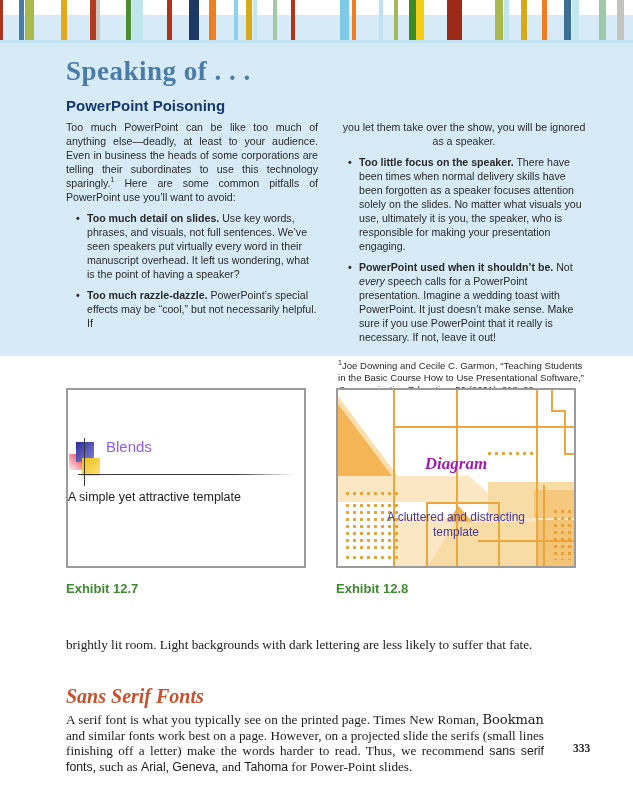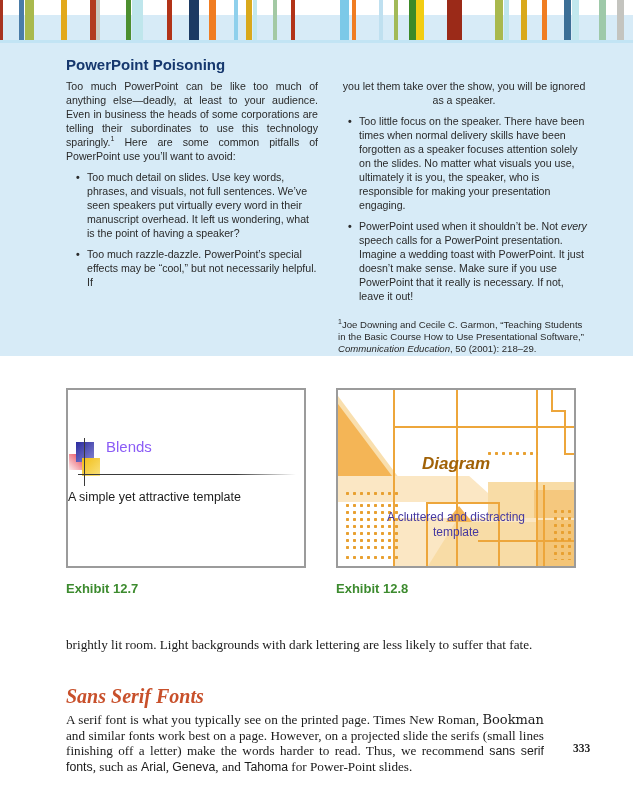--- a/index.html
+++ b/index.html
@@ -24,21 +24,21 @@
     font-family:"Liberation Serif",serif;font-weight:bold;font-size:27px;
     color:#4a7ca8;margin:0 0 10px 0;letter-spacing:0.5px;
   }
   .box-subtitle{font-size:15px;font-weight:bold;color:#16386e;margin:0 0 7px 0;}
   .columns{display:flex;gap:20px;}
   .col{width:252px;font-size:10.6px;line-height:1.32;color:#2a2a2a;}
   .col p{margin:0;text-align:justify;}
   .col ul{list-style:none;margin:7px 0 0 0;padding:0 0 0 10px;}
   .col li{position:relative;padding-left:11px;margin-bottom:7px;}
   .col li::before{content:"\2022";position:absolute;left:0;top:0;font-weight:bold;}
-  .col b{font-weight:normal;}
+  .col b{font-weight:bold;}
   sup{font-size:7px;vertical-align:super;line-height:0;}
   .footnote{font-size:9.6px;line-height:1.3;margin-top:15px !important;text-align:left !important;}
   
   .exhibits{position:absolute;top:388px;left:66px;display:flex;gap:30px;}
   .exhibit{width:240px;}
   .frame{
     width:240px;height:180px;border:2px solid #9b9b9b;background:#ffffff;
     box-sizing:border-box;position:relative;overflow:hidden;
   }
   .exhibit-label{margin-top:13px;color:#3d8b2f;font-weight:bold;font-size:13px;}
@@ -57,21 +57,21 @@
     position:absolute;left:38px;top:48px;font-size:15px;color:#8b5cf6;
   }
   .slide-caption-simple{
     position:absolute;left:0;top:100px;width:100%;
     font-size:12.5px;color:#1c1c1c;
   }
   
   .ex8-canvas{position:absolute;left:0;top:0;width:236px;height:176px;}
   .slide-title-diagram{
     position:absolute;left:0;top:64px;width:100%;text-align:center;
-    font-size:17px;font-style:italic;font-weight:bold;color:#a16207;
+    font-size:17px;font-style:italic;font-weight:bold;color:#a21caf;font-family:Liberation Serif, serif;
   }
   .slide-caption-clutter{
     position:absolute;left:0;top:120px;width:100%;padding:0 42px;box-sizing:border-box;
     text-align:center;font-size:12px;line-height:1.25;color:#4538a0;
   }
   
   .body-para{
     position:absolute;left:66px;width:478px;
     font-family:"Liberation Serif",serif;font-size:13.2px;line-height:1.18;color:#1a1a1a;
   }
@@ -121,20 +121,21 @@
     <div class="stripe" style="left: 521px; width: 6px; background: rgb(217, 169, 28);"></div>
     <div class="stripe" style="left: 542px; width: 5px; background: rgb(240, 125, 34);"></div>
     <div class="stripe" style="left: 564px; width: 7px; background: rgb(60, 111, 150);"></div>
     <div class="stripe" style="left: 572px; width: 7px; background: rgb(194, 232, 238);"></div>
     <div class="stripe" style="left: 599px; width: 7px; background: rgb(158, 201, 169);"></div>
     <div class="stripe" style="left: 617px; width: 7px; background: rgb(196, 196, 191);"></div>
   </div>
 <div class="band-divider"></div>
 
 <div class="info-box">
+  <h1 class="box-title">Speaking of . . .</h1>
   <h2 class="box-subtitle">PowerPoint Poisoning</h2>
   <div class="columns">
     <div class="col">
       <p><span>Too much PowerPoint can be like too much of anything else—deadly, at least to your audience. Even in business the heads of some corporations are telling their subordinates to use this technology sparingly.</span><sup>1</sup><span> Here are some common pitfalls of PowerPoint use you’ll want to avoid:</span></p>
       <ul>
         <li><b>Too much detail on slides.</b><span> Use key words, phrases, and visuals, not full sentences. We’ve seen speakers put virtually every word in their manuscript overhead. It left us wondering, what is the point of having a speaker?</span></li>
         <li><b>Too much razzle-dazzle.</b><span> PowerPoint’s special effects may be “cool,” but not necessarily helpful. If</span></li>
       </ul>
     </div>
     <div class="col">

